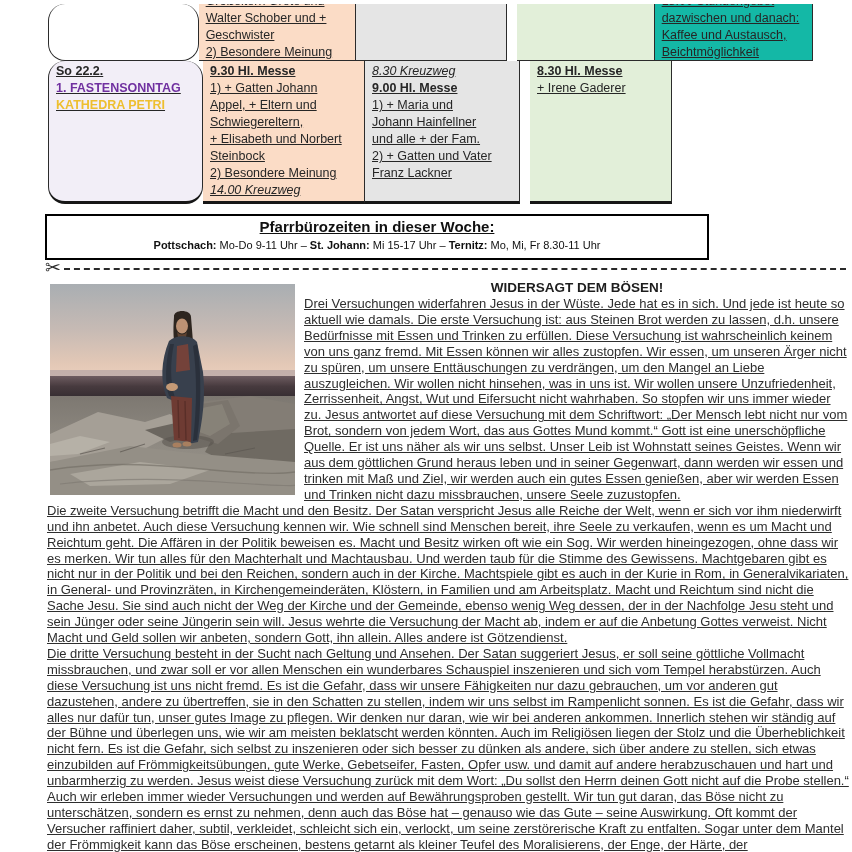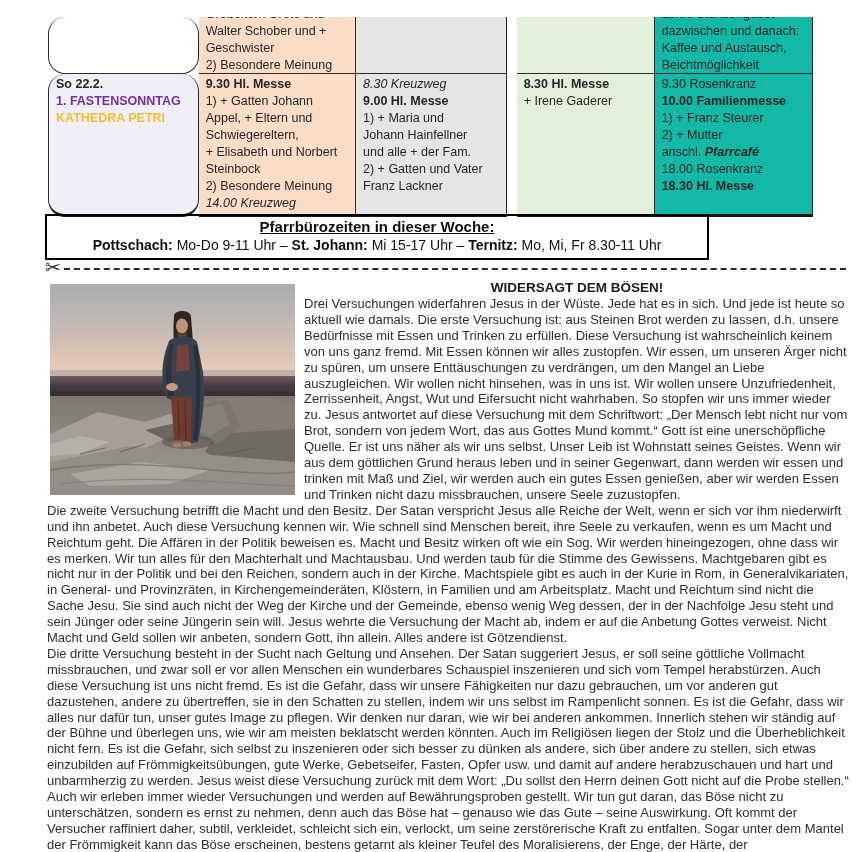--- a/index.html
+++ b/index.html
@@ -1,20 +1,20 @@
 <!DOCTYPE html>
 <html><head>
 <meta charset="utf-8">
 <style>
   html,body{margin:0;padding:0;overflow:hidden;}
   body{width:852px;height:852px;background:#fff;font-family:"Liberation Sans",sans-serif;color:#262626;}
   .page{position:relative;width:852px;height:852px;overflow:hidden;background:#fff;}
 
   
-  .tbl{position:absolute;left:48px;top:17px;width:765px;font-size:12.5px;line-height:17px;}
+  .tbl{position:absolute;left:48px;top:4px;width:765px;font-size:12.5px;line-height:17px;text-decoration:underline;}
   .trow{display:flex;}
   .cell{box-sizing:border-box;border-right:1.5px solid #2b2b2b;border-bottom:1.5px solid #2b2b2b;padding:2px 7px;overflow:hidden;}
   .trow .cell:first-child{border-left:1.5px solid #2b2b2b;}
   .r1 .cell{height:57px;padding-top:0;}
   .clipwrap{margin-top:-11px;}
   .r2 .cell{height:143px;border-bottom:3px solid #161616;}
   .c1{width:155px;background:#ffffff;border-radius:17px;}
   .c2{width:162px;background:#fbdcc6;}
   .c3{width:155px;background:#e5e5e5;}
   .c4{width:142px;background:#e2efd9;margin-left:10px;}
@@ -23,33 +23,33 @@
   .b{font-weight:bold;}
   .i{font-style:italic;}
   .bi{font-weight:bold;font-style:italic;}
   .purple{color:#7030a0;font-weight:bold;}
   .gold{color:#eebf2f;font-weight:bold;}
   .ln{white-space:nowrap;}
 
   
   .office{position:absolute;left:45px;top:214px;width:664px;box-sizing:border-box;border:2px solid #000;text-align:center;padding:1px 0 3px;color:#101010;}
   .office .t{font-size:15px;font-weight:bold;text-decoration:underline;line-height:19px;}
-  .office .hrs{font-size:14px;line-height:19px;}
+  .office .hrs{font-size:11px;line-height:19px;}
 
   
   .cutline{position:absolute;left:45px;top:259px;width:801px;display:flex;align-items:center;height:18px;color:#2a2a2a;}
   .cutline .sc{font-size:19px;line-height:18px;margin-right:3px;}
   .cutline .dash{flex:1;border-top:2.5px dashed #2a2a2a;margin-top:1px;}
 
   
   .article{position:absolute;left:47px;top:280px;width:803px;color:#2e2e2e;}
   .painting{position:absolute;left:3px;top:4px;width:245px;height:211px;display:block;}
   .intro{margin-left:257px;min-height:219px;}
   .article h1{font-size:13.5px;margin:0;color:#1d1d1d;line-height:16px;text-align:center;}
-  .article p{margin:0;font-size:13px;line-height:15.9px;}
+  .article p{margin:0;font-size:13px;line-height:15.9px;text-decoration:underline;}
 </style>
 </head>
 <body>
 
 <div class="page">
 
   <div class="tbl">
     <div class="trow r1">
       <div class="cell c1"></div>
       <div class="cell c2">
@@ -93,29 +93,20 @@
         <div class="ln b">9.00 Hl. Messe</div>
         <div class="ln">1) + Maria und</div>
         <div class="ln">Johann Hainfellner</div>
         <div class="ln">und alle + der Fam.</div>
         <div class="ln">2) + Gatten und Vater</div>
         <div class="ln">Franz Lackner</div>
       </div>
       <div class="cell c4">
         <div class="ln b">8.30 Hl. Messe</div>
         <div class="ln">+ Irene Gaderer</div>
-      </div>
-      <div class="cell c5">
-        <div class="ln">9.30 Rosenkranz</div>
-        <div class="ln b">10.00 Familienmesse</div>
-        <div class="ln">1) + Franz Steurer</div>
-        <div class="ln">2) + Mutter</div>
-        <div class="ln"><span>anschl. </span><span class="bi">Pfarrcafé</span></div>
-        <div class="ln">18.00 Rosenkranz</div>
-        <div class="ln b">18.30 Hl. Messe</div>
       </div>
     </div>
   </div>
 
   <div class="office">
     <div class="t">Pfarrbürozeiten in dieser Woche:</div>
     <div class="hrs"><span class="b">Pottschach:</span><span> Mo-Do 9-11 Uhr – </span><span class="b">St. Johann:</span><span> Mi 15-17 Uhr – </span><span class="b">Ternitz:</span><span> Mo, Mi, Fr 8.30-11 Uhr</span></div>
   </div>
 
   <div class="cutline">

